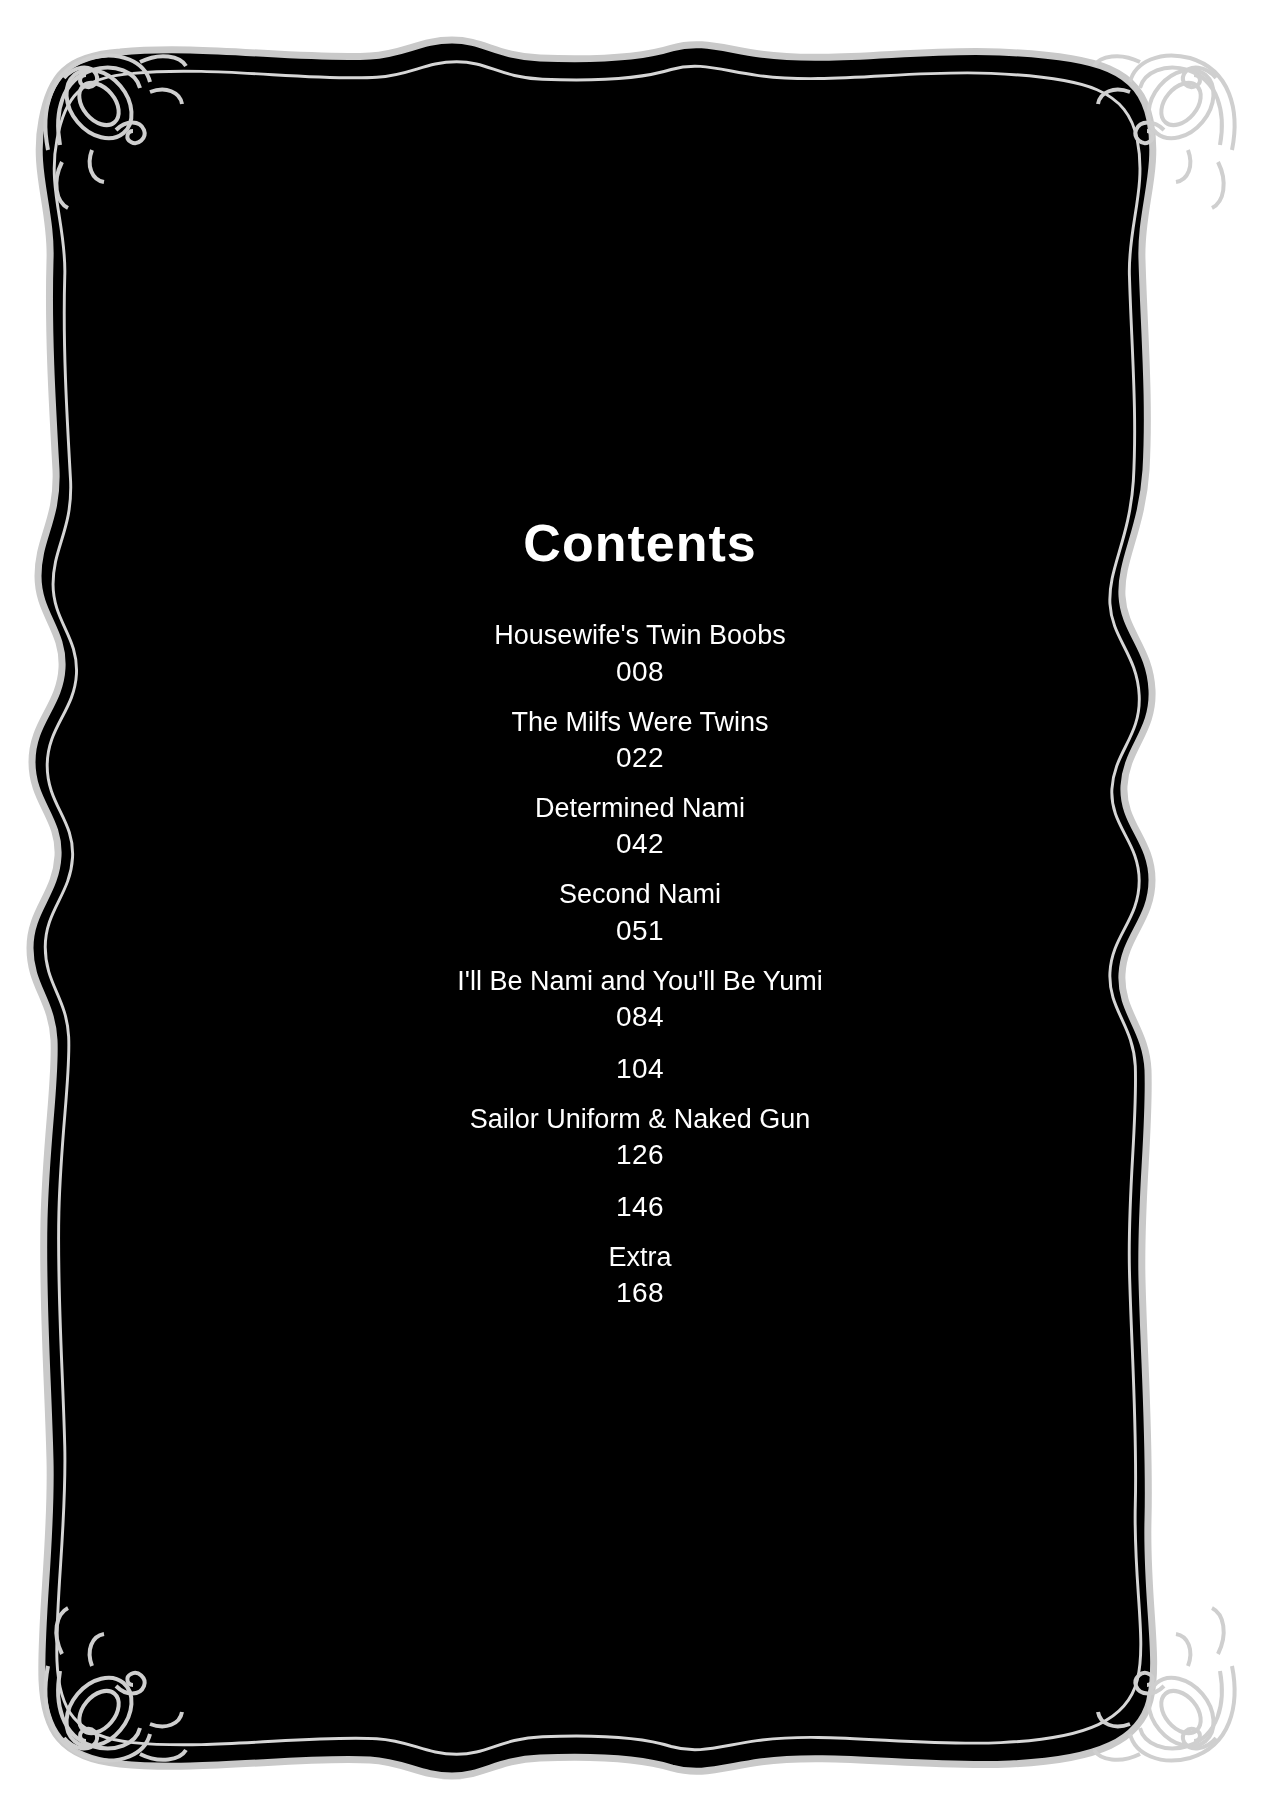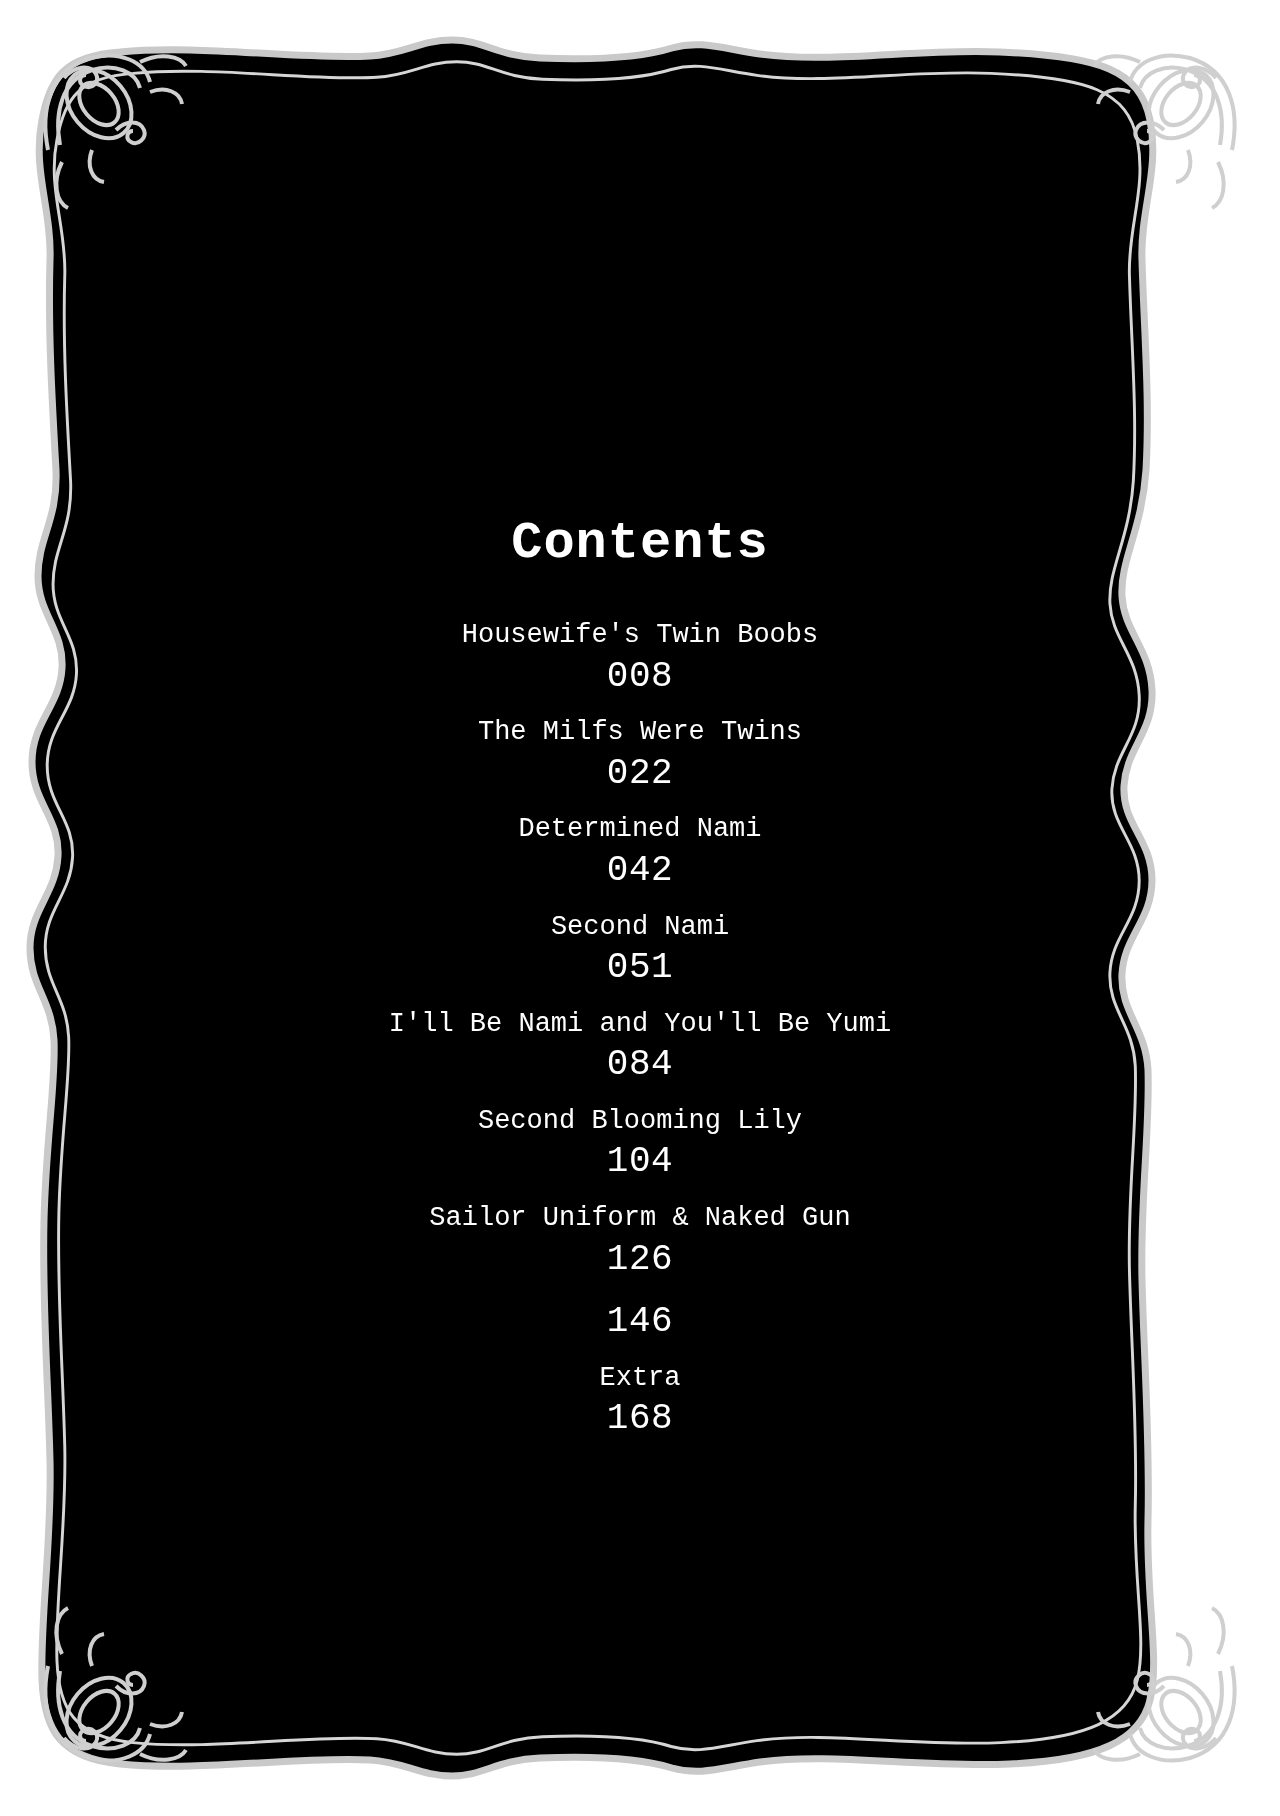--- a/index.html
+++ b/index.html
@@ -6,21 +6,21 @@
     margin: 0;
     padding: 0;
     background: #ffffff;
   }
   #page {
     position: relative;
     width: 1280px;
     height: 1816px;
     background: #ffffff;
     overflow: hidden;
-    font-family: Liberation Mono, monospace;
+    font-family: Liberation Sans, sans-serif;
   }
 
   
   .frame-svg {
     position: absolute;
     left: 0;
     top: 0;
     width: 1280px;
     height: 1816px;
     display: block;
@@ -60,21 +60,21 @@
   .toc-entry {
     margin-bottom: 14px;
   }
   .toc-entry-title {
     font-size: 27px;
     line-height: 1.28;
     color: #ffffff;
     display: block;
   }
   .toc-entry-page {
-    font-size: 36px;
+    font-size: 28px;
     line-height: 1.35;
     color: #ffffff;
     display: block;
     letter-spacing: 0.5px;
   }
 </style>
 </head>
 <body>
 
 <div id="page">
@@ -209,21 +209,20 @@
           <span class="toc-entry-title">Second Nami</span>
           <span class="toc-entry-page">051</span>
         </div>
 
         <div class="toc-entry">
           <span class="toc-entry-title">I'll Be Nami and You'll Be Yumi</span>
           <span class="toc-entry-page">084</span>
         </div>
 
         <div class="toc-entry">
-          <span class="toc-entry-title">Second Blooming Lily</span>
           <span class="toc-entry-page">104</span>
         </div>
 
         <div class="toc-entry">
           <span class="toc-entry-title">Sailor Uniform &amp; Naked Gun</span>
           <span class="toc-entry-page">126</span>
         </div>
 
         <div class="toc-entry">
           <span class="toc-entry-page">146</span>

